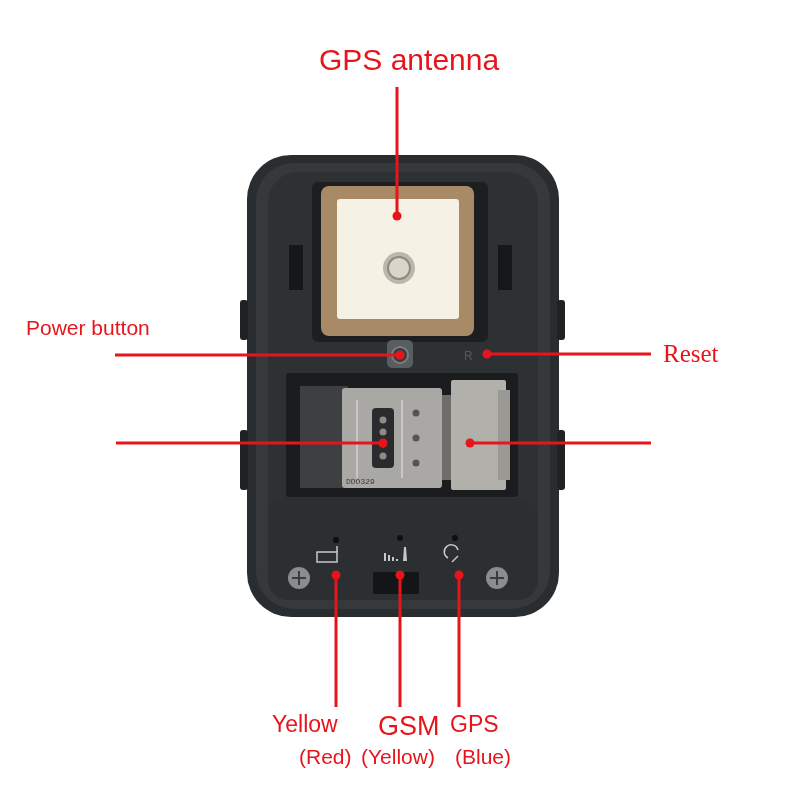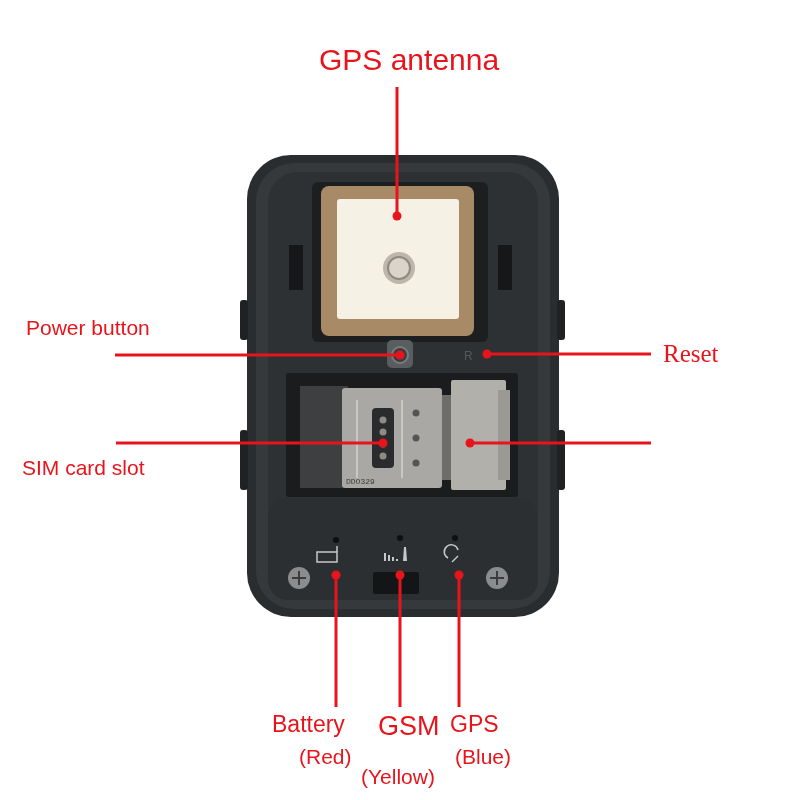--- a/index.html
+++ b/index.html
@@ -8,21 +8,21 @@
   .label{position:absolute;color:#e8141c;white-space:nowrap;line-height:1;}
   .lbl-gps-antenna{left:319px;top:45px;font-size:30px;}
   .lbl-power{left:26px;top:317px;font-size:21px;}
   .lbl-reset{left:663px;top:341px;font-size:25px;font-family:Liberation Serif, serif;}
   .lbl-sim{left:22px;top:457px;font-size:21px;}
   .lbl-tf{left:618px;top:460px;font-size:29px;}
   .lbl-battery{left:272px;top:713px;font-size:23px;}
   .lbl-gsm{left:378px;top:713px;font-size:27px;}
   .lbl-gpsled{left:450px;top:713px;font-size:23px;}
   .lbl-red{left:299px;top:746px;font-size:21px;}
-  .lbl-yellow{left:361px;top:746px;font-size:21px;margin-top:20px;}
+  .lbl-yellow{left:361px;top:746px;font-size:21px;}
   .lbl-blue{left:455px;top:746px;font-size:21px;}
   svg.device{position:absolute;left:0;top:0;}
 </style>
 </head>
 <body>
 
 <div class="stage">
 
   <svg class="device" width="800" height="800" viewBox="0 0 800 800">
 
@@ -132,20 +132,19 @@
       <line x1="400" y1="575" x2="400" y2="707"></line>
       <circle cx="400" cy="575" r="4.5" stroke="none"></circle>
       <line x1="459" y1="575" x2="459" y2="707"></line>
       <circle cx="459" cy="575" r="4.5" stroke="none"></circle>
     </g>
   </svg>
 
   <div class="label lbl-gps-antenna">GPS antenna</div>
   <div class="label lbl-power">Power button</div>
   <div class="label lbl-reset">Reset</div>
-  <div class="label lbl-sim">SIM card slot</div>
-  <div class="label lbl-battery">Battery</div>
+  <div class="label lbl-battery">Yellow</div>
   <div class="label lbl-gsm">GSM</div>
   <div class="label lbl-gpsled">GPS</div>
   <div class="label lbl-red">(Red)</div>
   <div class="label lbl-yellow">(Yellow)</div>
   <div class="label lbl-blue">(Blue)</div>
 </div>
 
 </body></html>

